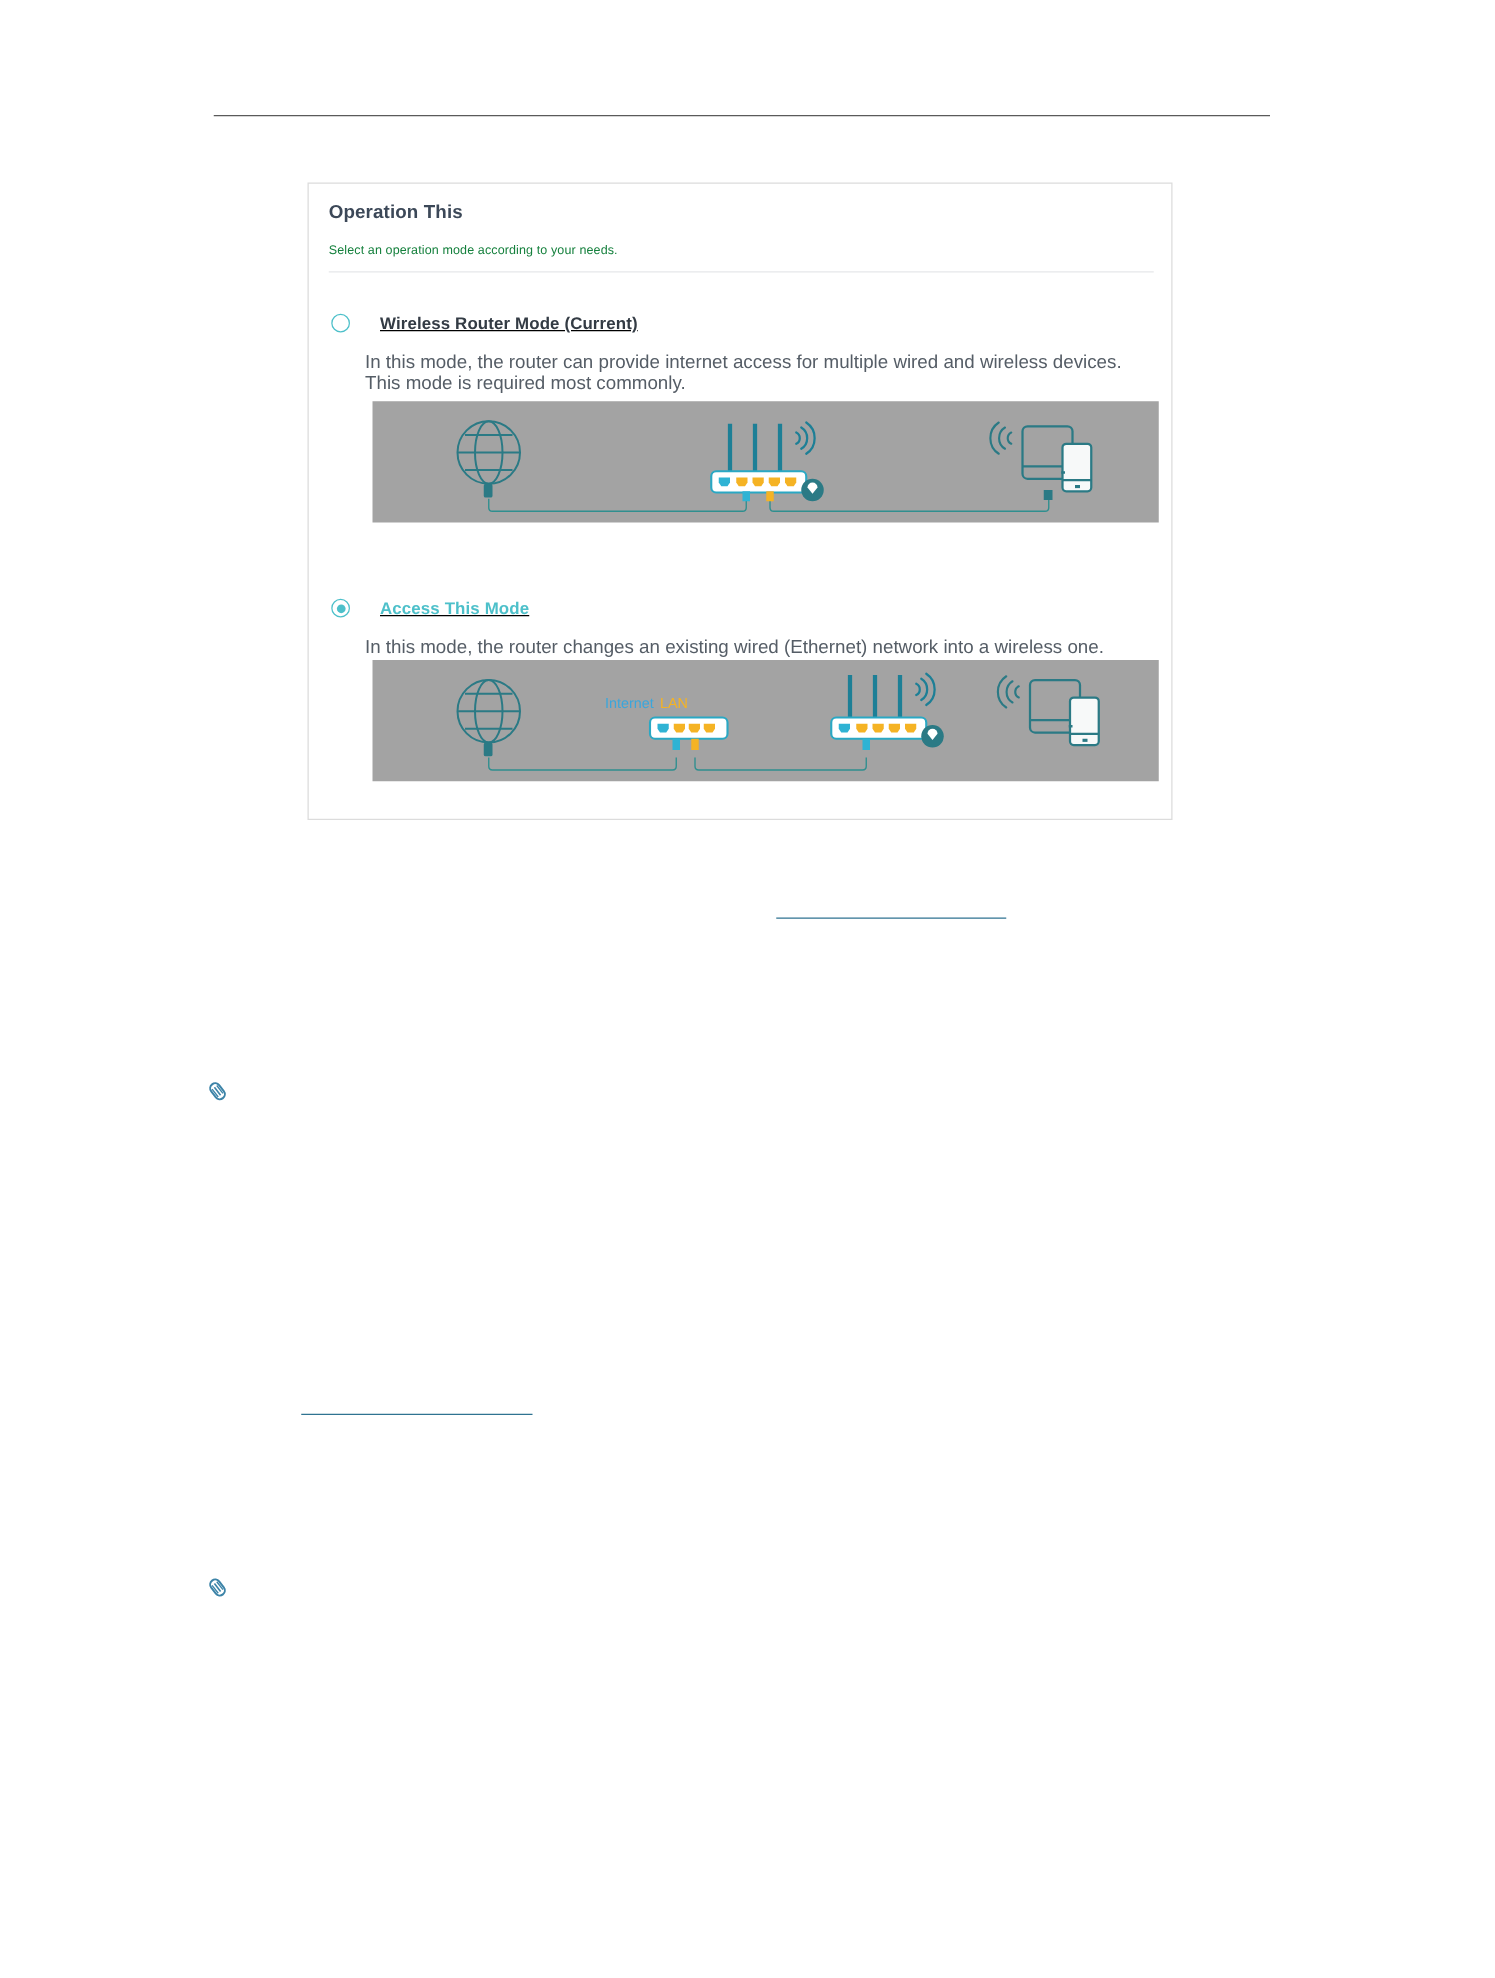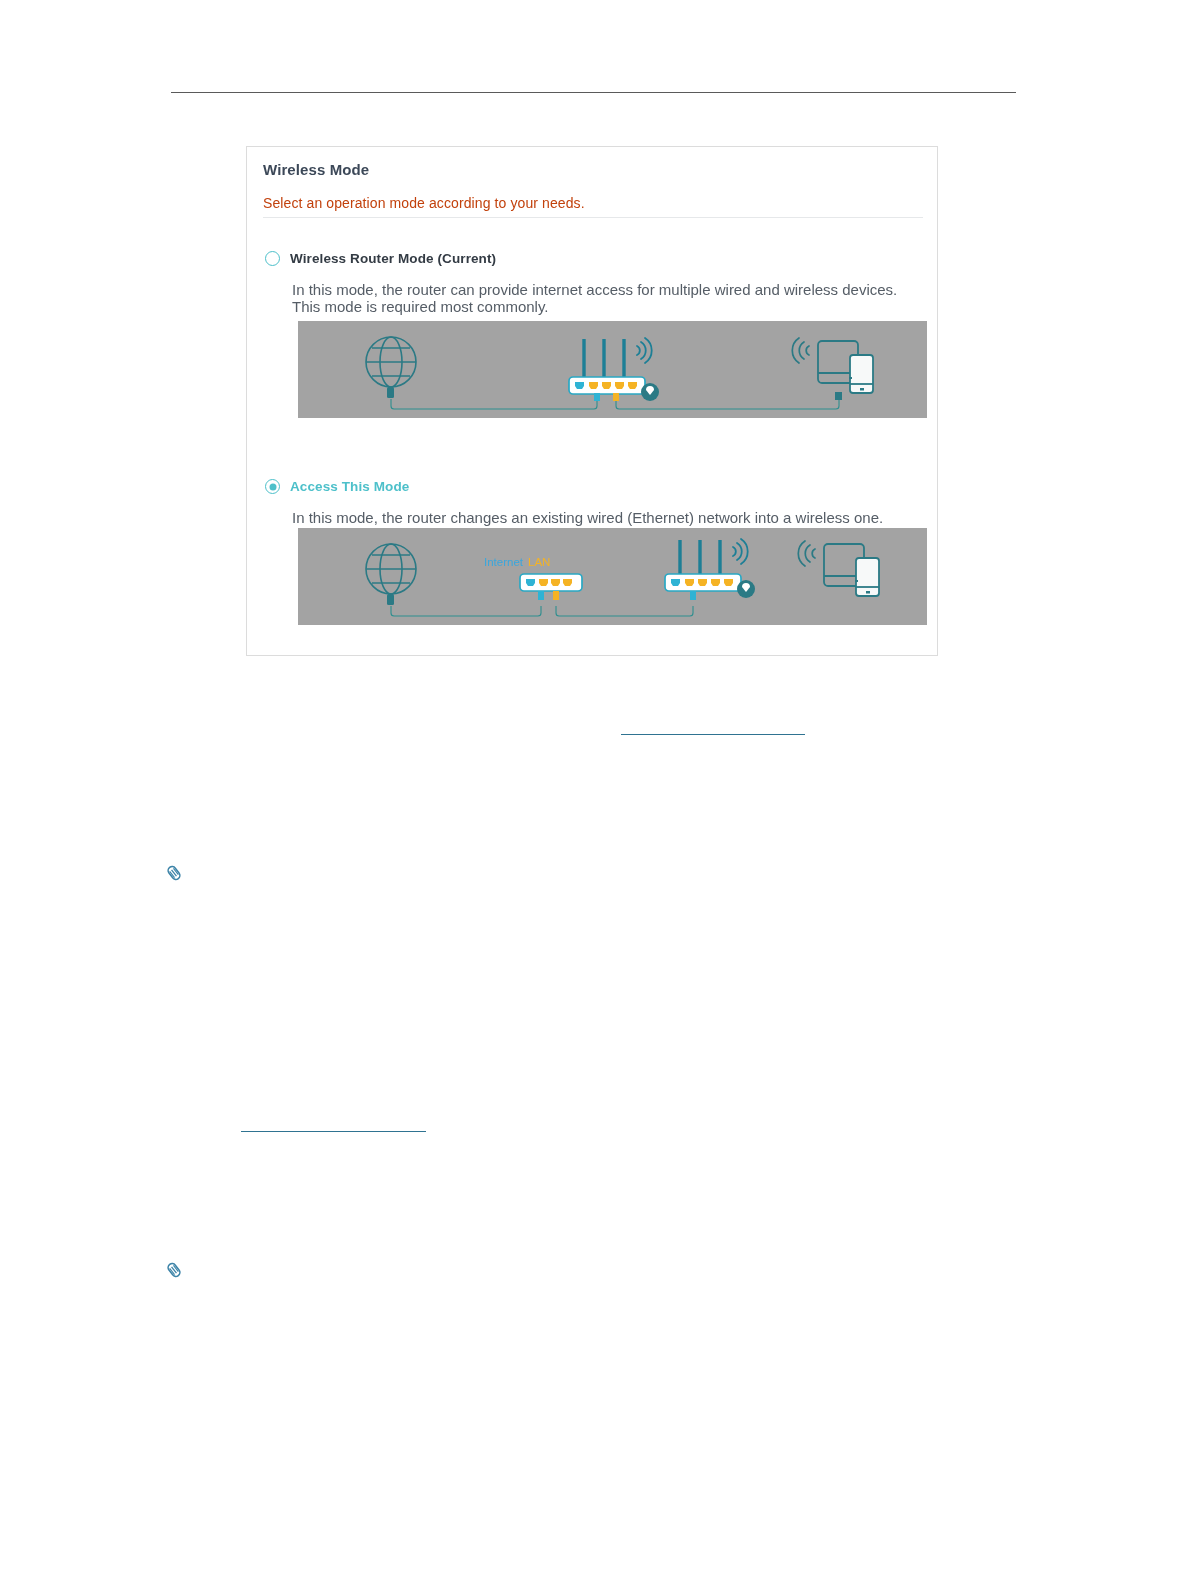--- a/index.html
+++ b/index.html
@@ -43,22 +43,22 @@
     top: 14px;
     font-size: 15px;
     font-weight: bold;
     color: #3c4858;
     letter-spacing: 0.1px;
   }
   .card-subtitle {
     position: absolute;
     left: 16px;
     top: 48px;
-    font-size: 14px;
-    color: #c2410c;
+    font-size: 10px;
+    color: #15803d;
     letter-spacing: 0.1px;
   }
   .card-divider {
     position: absolute;
     left: 16px;
     top: 70px;
     width: 660px;
     height: 1px;
     background: #e6e8ea;
   }
@@ -67,21 +67,22 @@
   .mode-block { position: absolute; left: 0; width: 100%; }
   .mode-1 { top: 104px; }
   .mode-2 { top: 332px; }
 
   .mode-head {
     position: absolute;
     left: 18px;
     top: 0;
     display: flex;
     align-items: center;
-    gap: 10px;
+    gap: 24px;
+    text-decoration: underline;
   }
   .radio {
     width: 15px;
     height: 15px;
     border-radius: 50%;
     box-sizing: border-box;
     border: 1.6px solid #4dc0ca;
     background: #ffffff;
     position: relative;
     flex: 0 0 auto;
@@ -140,21 +141,21 @@
   .note-1 { left: 165px; top: 864px; }
   .note-2 { left: 165px; top: 1261px; }
 </style>
 </head>
 <body>
 
 <div class="page-rule"></div>
 
 <div class="op-card">
 
-  <div class="card-title">Wireless Mode</div>
+  <div class="card-title">Operation This</div>
   <div class="card-subtitle">Select an operation mode according to your needs.</div>
   <div class="card-divider"></div>
 
   <div class="mode-block mode-1">
     <div class="mode-head">
       <span class="radio"></span>
       <span class="mode-label dark">Wireless Router Mode (Current)</span>
     </div>
     <div class="mode-desc">In this mode, the router can provide internet access for multiple wired and wireless devices. This mode is required most commonly.</div>
 

